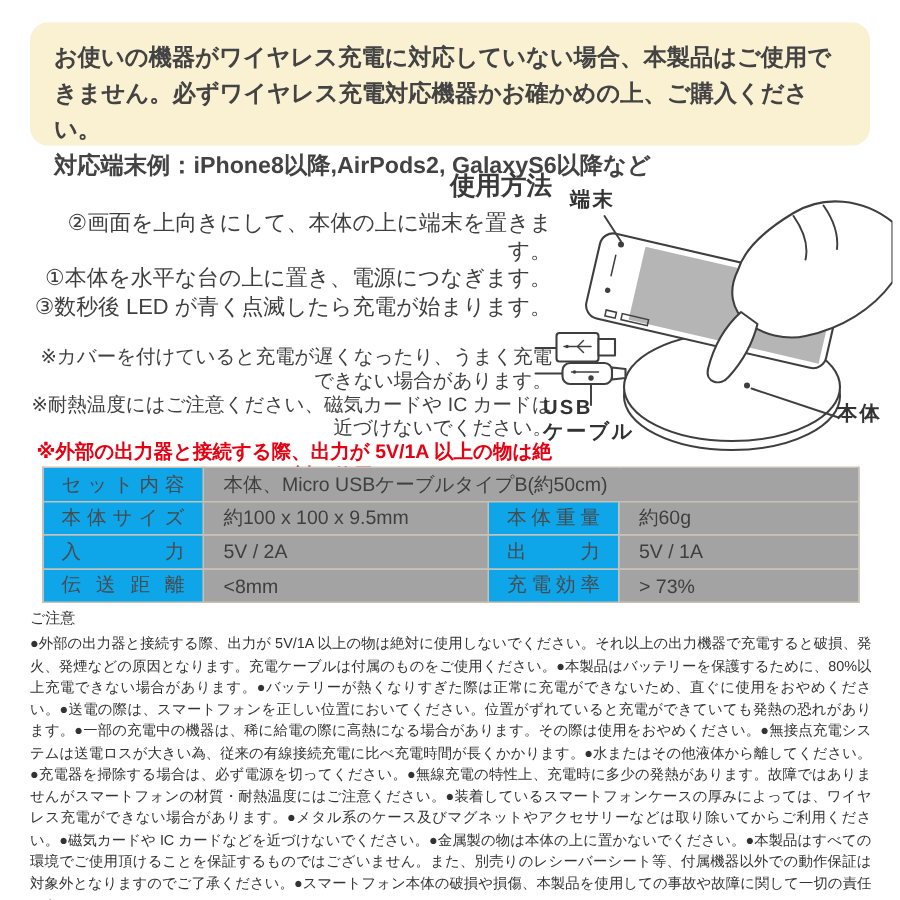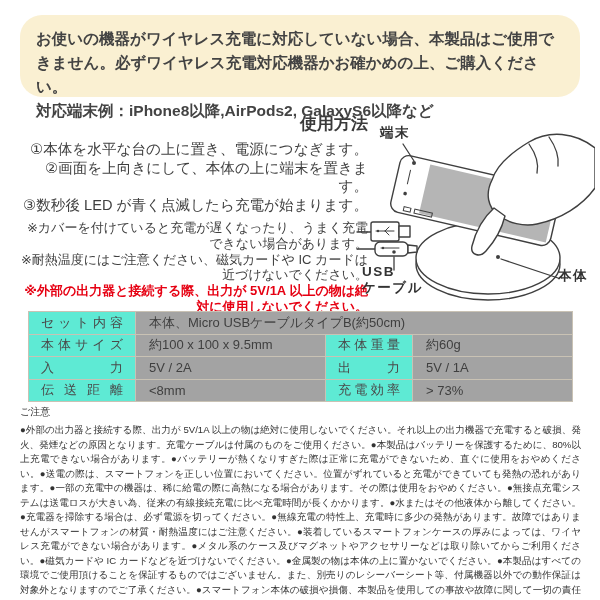--- a/index.html
+++ b/index.html
@@ -3,72 +3,72 @@
 <meta charset="utf-8">
 <style>
   html,body { margin:0; padding:0; background:#fff; }
   .page {
     position:relative; width:600px; height:600px; background:#ffffff; overflow:hidden;
     font-family:"Liberation Sans","DejaVu Sans",sans-serif; color:#3c3c3c;
   }
   
   .warning-box {
     position:absolute; left:20px; top:15px; width:560px; height:82px;
-    background:#faf0d2; border-radius:22px; box-sizing:border-box;
+    background:#faf0d2; border-radius:12px; box-sizing:border-box;
     padding:12px 16px; font-size:15.5px; line-height:1.55; font-weight:600; color:#434343;
   }
   .warning-box p { margin:0; }
   
   .usage { position:absolute; left:20px; top:112px; width:348px;text-align:right; }
   .usage h2 { margin:0 0 5px 0; font-size:17px; font-weight:bold; color:#3a3a3a; }
   .step { margin:0; font-size:14.6px; line-height:18.5px; color:#3f3f3f; }
   .status-line { margin:2px 0 0 16px; font-size:14.6px; font-weight:bold; color:#3a3a3a; }
-  .notes { margin-top:6px; }
+  .notes { margin-top:16px; }
   .note { margin:0; font-size:13px; line-height:15.8px; padding-left:1em; text-indent:-1em; color:#3f3f3f; }
   .note.danger { color:#e60012; font-weight:bold; }
   
   .illustration { position:absolute; left:355px; top:118px; width:240px; height:190px; }
   .illustration svg { position:absolute; left:0; top:0; }
   svg .s { fill:#ffffff; stroke:#3f3f3f; stroke-width:1.4; stroke-linejoin:round; stroke-linecap:round; }
   svg .l { fill:none; stroke:#3f3f3f; stroke-width:1.3; stroke-linecap:round; }
   svg .t { fill:none; stroke:#3f3f3f; stroke-width:1; stroke-linecap:round; }
   svg .d { fill:#3f3f3f; stroke:none; }
   .dg-label { position:absolute; font-size:13.5px; font-weight:700; color:#333; letter-spacing:1.5px; line-height:16px; white-space:nowrap; }
   .lbl-device { left:25px; top:7px; }
   .lbl-cable  { left:7px;  top:146px; }
   .lbl-body   { left:203px; top:150px; }
   
   .spec-table {
     position:absolute; left:28px; top:311px; width:544px;
     border-collapse:collapse; font-size:13px; color:#3f3f3f; table-layout:fixed;
   }
   .spec-table td { border:1px solid #c9c2b4; height:21.5px; padding:0; }
   .spec-table td.lab {
-    background:#5eead4; padding:0 12px; text-align:justify; text-align-last:justify; color:#4a4a4a;
+    background:#0ea5e9; padding:0 12px; text-align:justify; text-align-last:justify; color:#4a4a4a;
   }
   .spec-table td.val { padding:0 0 0 13px; background:#a3a3a3; }
   
   .caution { position:absolute; left:20px; top:405px; width:561px; }
   .caution-heading { margin:0 0 4px 0; font-size:10px; color:#333; }
   .caution-body { margin:0; font-size:9.6px; line-height:14.55px; text-align:justify; color:#333; }
 </style>
 </head>
 <body>
 
 <div class="page">
 
   <section class="warning-box">
     <p>お使いの機器がワイヤレス充電に対応していない場合、本製品はご使用できません。必ずワイヤレス充電対応機器かお確かめの上、ご購入ください。</p>
     <p>対応端末例：iPhone8以降,AirPods2, GalaxyS6以降など</p>
   </section>
 
   <section class="usage">
     <h2>使用方法</h2>
+    <p class="step">②画面を上向きにして、本体の上に端末を置きます。</p>
     <p class="step">①本体を水平な台の上に置き、電源につなぎます。</p>
-    <p class="step">②画面を上向きにして、本体の上に端末を置きます。</p>
     <p class="step">③数秒後 LED が青く点滅したら充電が始まります。</p>
     <div class="notes">
       <p class="note">※カバーを付けていると充電が遅くなったり、うまく充電できない場合があります。</p>
       <p class="note">※耐熱温度にはご注意ください、磁気カードや IC カードは近づけないでください。</p>
       <p class="note danger">※外部の出力器と接続する際、出力が 5V/1A 以上の物は絶対に使用しないでください。</p>
     </div>
   </section>
 
   <div class="illustration">
     <svg width="240" height="190" viewBox="0 0 240 190">

